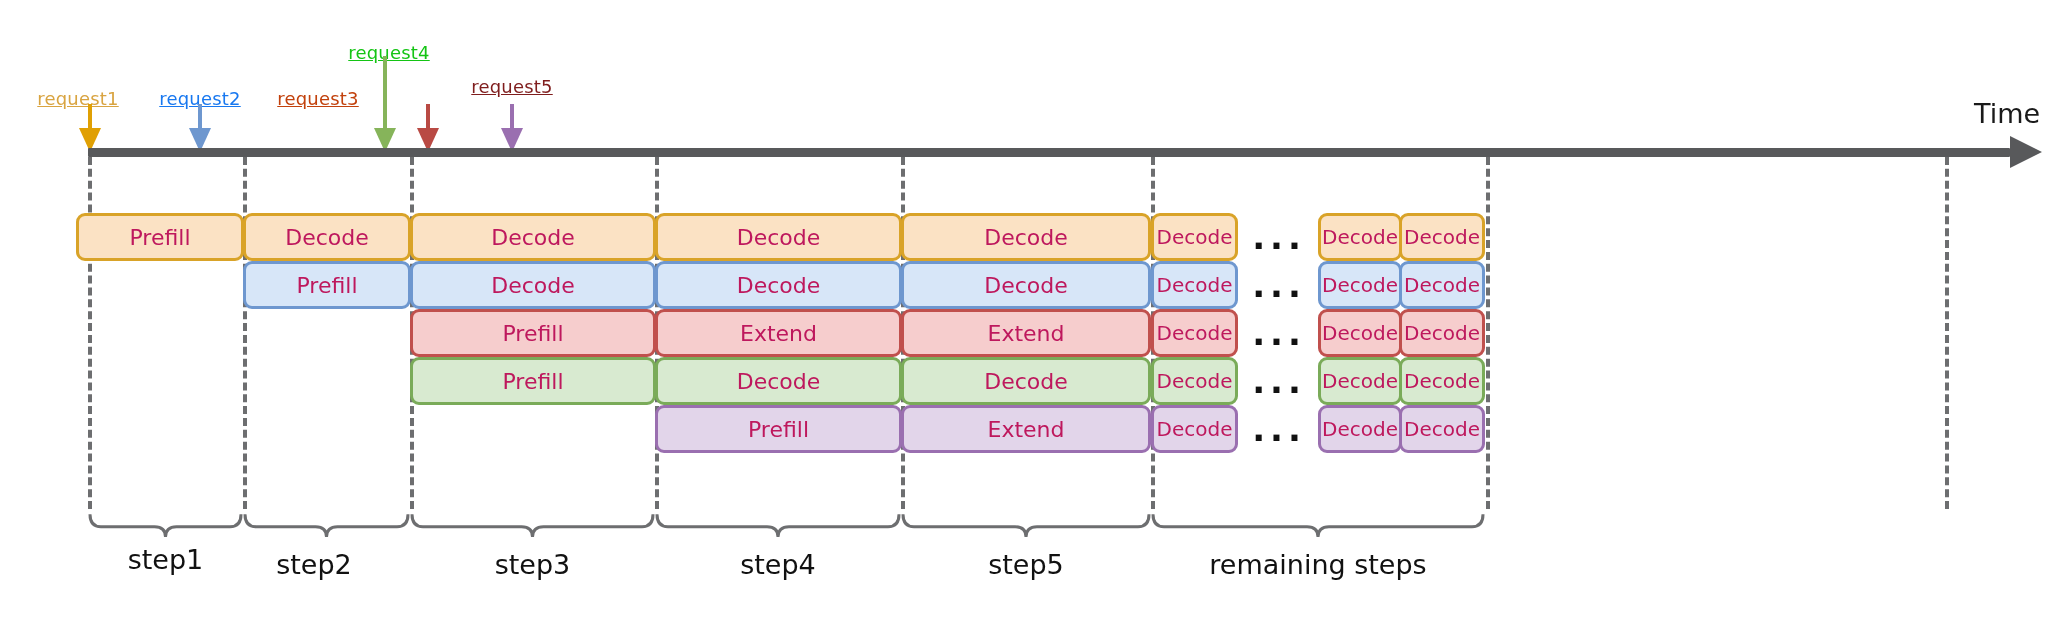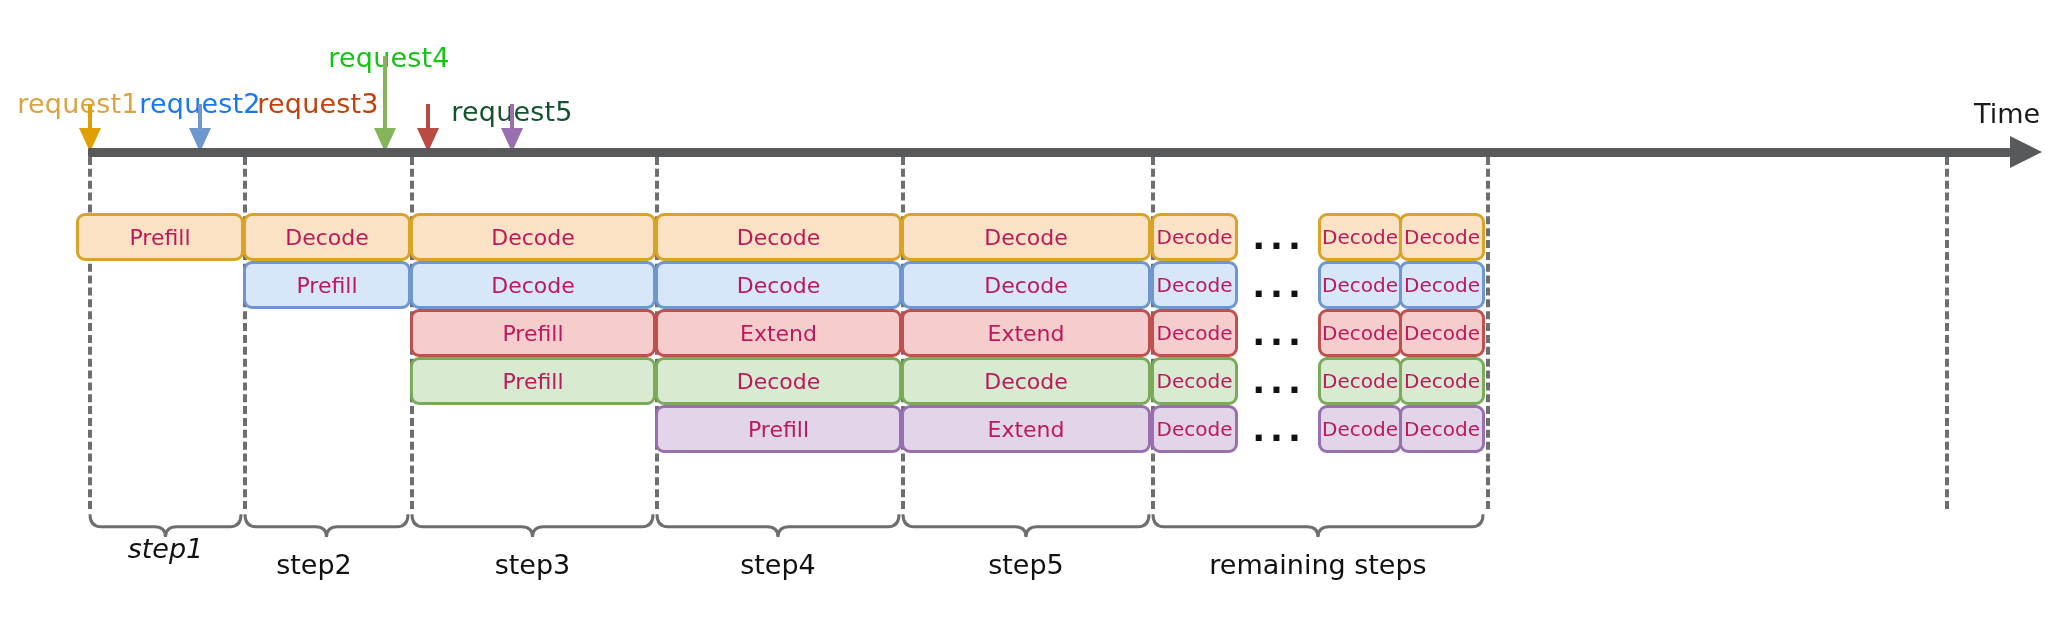--- a/index.html
+++ b/index.html
@@ -15,24 +15,25 @@
     width: 2050px;
     height: 635px;
     background: #ffffff;
     overflow: hidden;
   }
 
   
   .req-label {
     position: absolute;
     font-family: "DejaVu Sans", sans-serif;
-    font-size: 27px;
+    font-size: 18px;
     white-space: nowrap;
     transform: translateX(-50%);
     letter-spacing: .2px;
+    text-decoration: underline;
   }
   .req-arrow {
     position: absolute;
     width: 0;
     height: 0;
   }
   .req-arrow .shaft {
     position: absolute;
     left: -2px;
     top: 0;
@@ -125,21 +126,21 @@
 </head>
 <body>
 
 <div id="stage">
 
   <div id="req-labels">
       <div class="req-label" style="left: 78px; top: 88px; color: rgb(217, 164, 65);">request1</div>
       <div class="req-label" style="left: 200px; top: 88px; color: rgb(24, 120, 240); text-align: center;">request2</div>
       <div class="req-label" style="left: 318px; top: 88px; color: #c2410c;">request3</div>
       <div class="req-label" style="left: 389px; top: 42px; color: rgb(20, 196, 20);">request4</div>
-      <div class="req-label" style="left: 512px; top: 96px; color: #14532d;">request5</div>
+      <div class="req-label" style="left: 512px; top: 76px; color: #7f1d1d;">request5</div>
     </div>
 
   <div id="req-arrows">
       <div class="req-arrow" style="left: 90px; top: 104px;">
         <div class="shaft" style="height: 28px; background: rgb(224, 160, 4);"></div>
         <div class="head" style="top: 24px; border-top: 24px solid rgb(224, 160, 4);"></div>
       </div>
       <div class="req-arrow" style="left: 200px; top: 104px;">
         <div class="shaft" style="height: 28px; background: rgb(110, 151, 207);"></div>
         <div class="head" style="top: 24px; border-top: 24px solid rgb(110, 151, 207);"></div>
@@ -212,21 +213,21 @@
       <div class="sched-box" style="left: 1318px; top: 405px; width: 84px; height: 48px; background: rgb(226, 213, 234); border-color: rgb(154, 111, 176); font-size: 20px;">Decode</div>
       <div class="sched-box" style="left: 1399px; top: 405px; width: 86px; height: 48px; background: rgb(226, 213, 234); border-color: rgb(154, 111, 176); font-size: 20px;">Decode</div>
     </div>
 
   <div id="braces">
       <div class="brace-wrap" style="left: 88px; top: 512px; width: 155px;">
         <svg viewBox="0 0 155 30" preserveAspectRatio="none">
           <path d="M 2,2 Q 2,13 13,13 L 66.5,13 Q 77.5,13 77.5,22 Q 77.5,13 88.5,13 L 142,13 Q 153,13 153,2" fill="none" stroke="#6d6e70" stroke-width="3" vector-effect="non-scaling-stroke"></path>
         </svg>
       </div>
-      <div class="step-label" style="left: 165.5px; top: 533px; font-style: italic;">step1</div>
+      <div class="step-label" style="left: 165.5px; top: 544px;">step1</div>
       <div class="brace-wrap" style="left: 243px; top: 512px; width: 167px;">
         <svg viewBox="0 0 167 30" preserveAspectRatio="none">
           <path d="M 2,2 Q 2,13 13,13 L 72.5,13 Q 83.5,13 83.5,22 Q 83.5,13 94.5,13 L 154,13 Q 165,13 165,2" fill="none" stroke="#6d6e70" stroke-width="3" vector-effect="non-scaling-stroke"></path>
         </svg>
       </div>
       <div class="step-label" style="left: 314px; top: 549px;">step2</div>
       <div class="brace-wrap" style="left: 410px; top: 512px; width: 245px;">
         <svg viewBox="0 0 245 30" preserveAspectRatio="none">
           <path d="M 2,2 Q 2,13 13,13 L 111.5,13 Q 122.5,13 122.5,22 Q 122.5,13 133.5,13 L 232,13 Q 243,13 243,2" fill="none" stroke="#6d6e70" stroke-width="3" vector-effect="non-scaling-stroke"></path>
         </svg>

